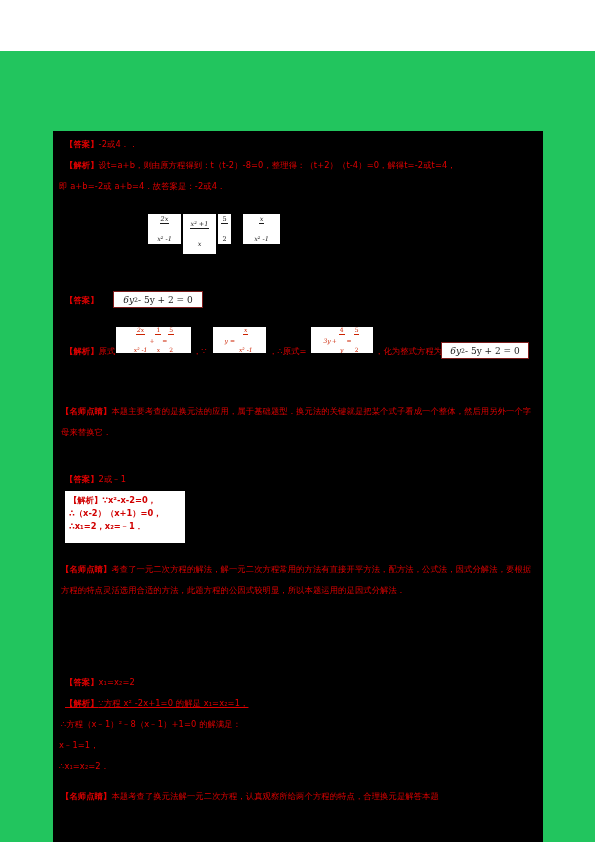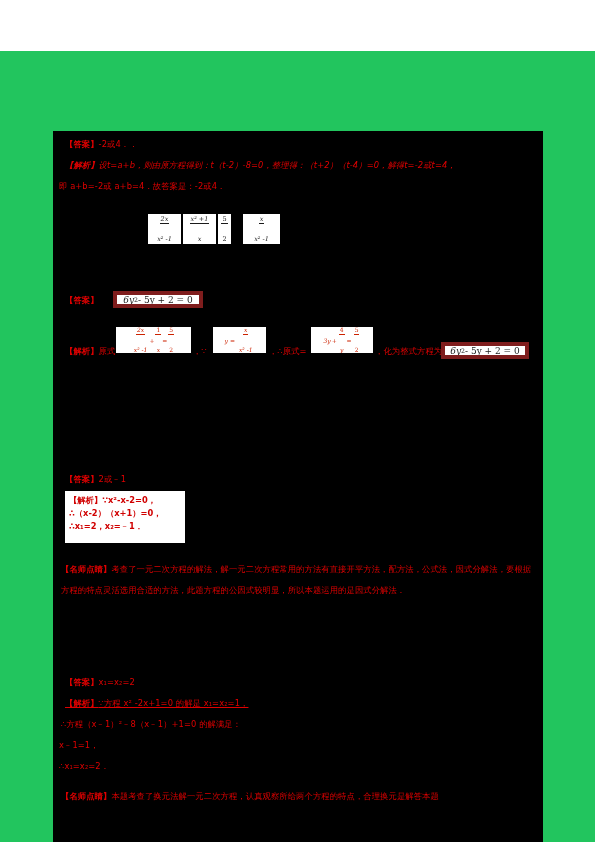--- a/index.html
+++ b/index.html
@@ -91,48 +91,48 @@
     position: absolute;
     background: #ffffff;
     color: #d00000;
     box-sizing: border-box;
     padding: 3px 4px;
     font-size: 8.3px;
     line-height: 13px;
   }
   .card .cl { white-space: nowrap; font-weight: bold; }
   .boxed-eq {
-    border: 4px solid #7f1d1d;
+    border: 1px solid #7f1d1d;
   }
 </style>
 </head>
 <body>
 
 <div id="page">
 
   <div id="content-block">
 
     <div class="line" style="left:12px; top:8px;">
       <span class="lbl">【答案】</span><span>-2或4．．</span>
     </div>
 
-    <div class="line" style="left:12px; top:29px;font-style:italic;">
+    <div class="line" style="left:12px; top:29px;">
       <span class="lbl">【解析】</span><span>设t=a+b，则由原方程得到：t（t-2）-8=0，整理得：（t+2）（t-4）=0，解得t=-2或t=4，</span>
     </div>
 
     <div class="line" style="left:6px; top:50px;">即 a+b=-2或 a+b=4．故答案是：-2或4．</div>
 
     <div class="fbox" style="left:95px; top:83px; width:33px; height:30px; font-size:6.5px;">
       <span class="frac">
         <span class="num mi">2x</span>
         <span class="den mi">x² -1</span>
       </span>
     </div>
 
-    <div class="fbox" style="left:130px; top:83px; width:33px; height:30px; font-size:6.5px;">
+    <div class="fbox" style="left:130px; top:83px; width:33px; height:40px; font-size:6.5px;">
       <span class="frac">
         <span class="num mi">x² +1</span>
         <span class="den mi">x</span>
       </span>
     </div>
 
     <div class="fbox" style="left:165px; top:83px; width:13px; height:30px; font-size:6.5px;">
       <span class="frac">
         <span class="num">5</span>
         <span class="den">2</span>
@@ -214,20 +214,23 @@
     <div class="line" style="left:322px; top:215px;font-family:Liberation Serif, serif;">，化为整式方程为</div>
 
     <div class="fbox boxed-eq" style="left:388px; top:211px; width:88px; height:17px; font-size:9px; color:#222;">
       <span class="eqrow">
         <span class="mi">6y</span>
           <sup>2</sup>
           <span>- 5y + 2 = 0</span>
       </span>
     </div>
 
+    <div class="line wrap" style="left:8px; top:270px; line-height:21px;">
+      <span class="lbl">【名师点睛】</span><span>本题主要考查的是换元法的应用，属于基础题型．换元法的关键就是把某个式子看成一个整体，然后用另外一个字母来替换它．</span>
+    </div>
 
     <div class="line" style="left:12px; top:343px;">
       <span class="lbl">【答案】</span><span>2或﹣1</span>
     </div>
 
     <div class="card" style="left:12px; top:360px; width:120px; height:52px;">
       <div class="cl">【解析】∵x²-x-2=0，</div>
       <div class="cl">∴（x-2）（x+1）=0，</div>
       <div class="cl">∴x₁=2，x₂=﹣1．</div>
     </div>

